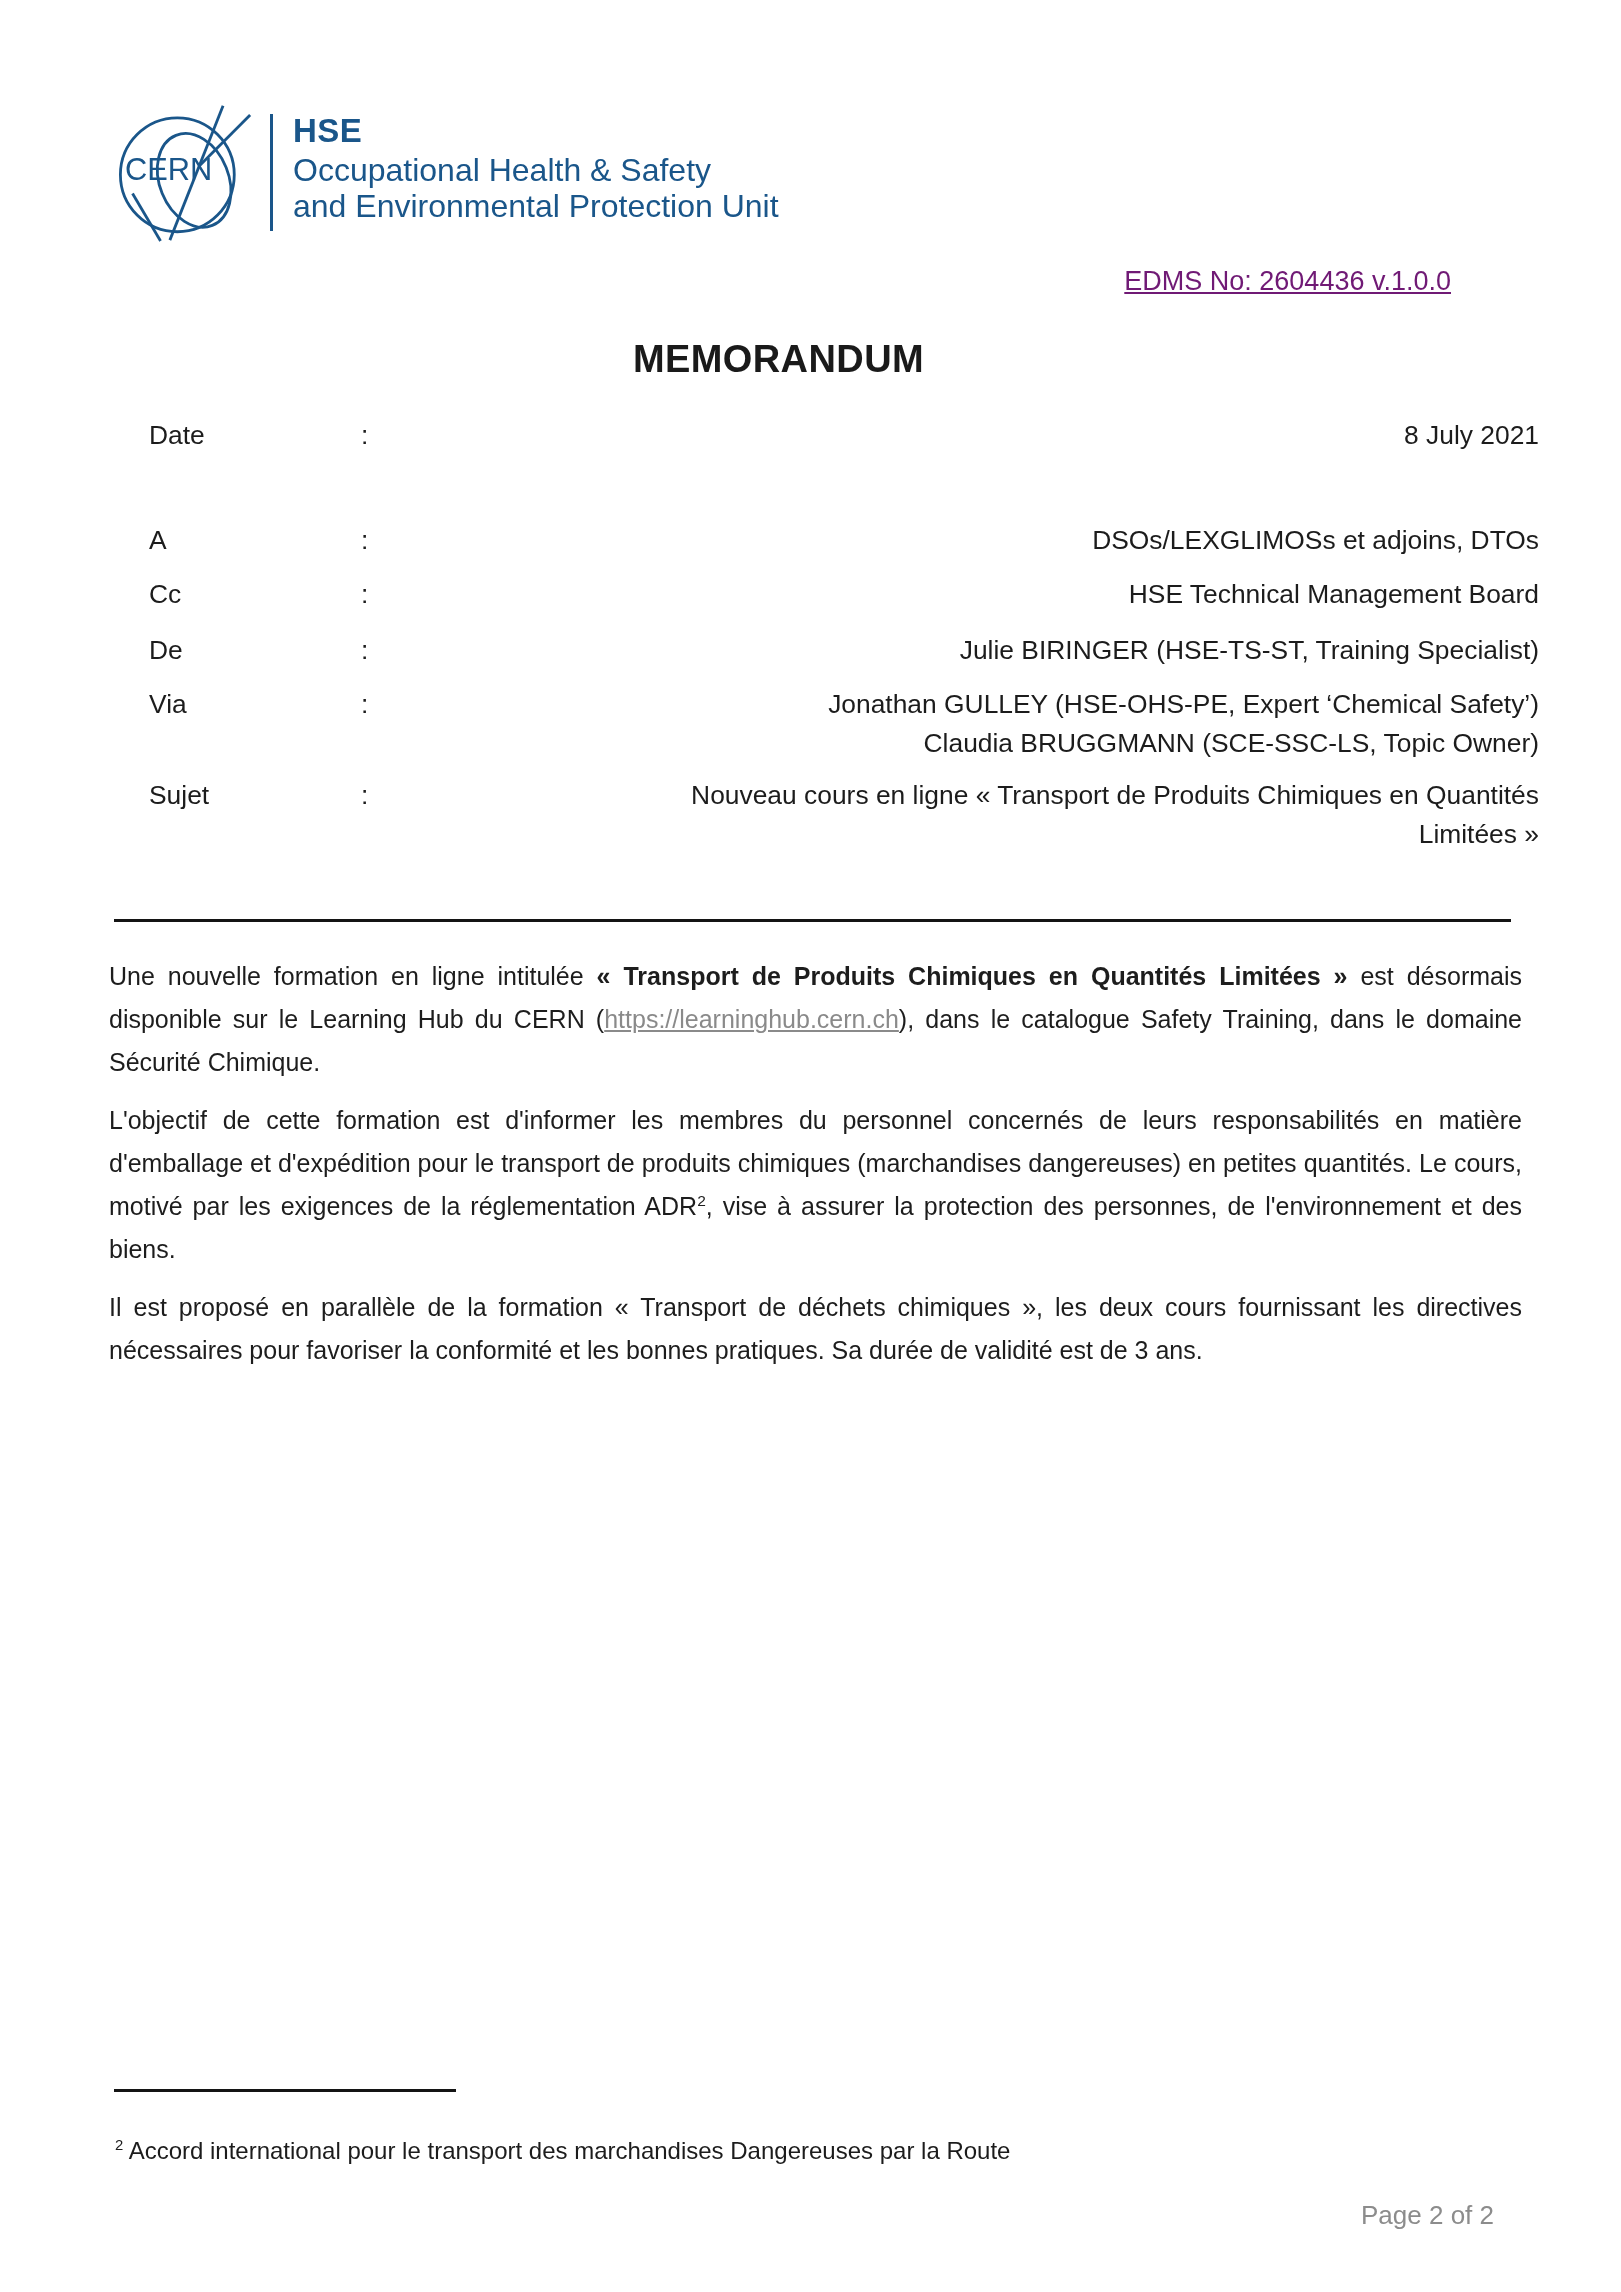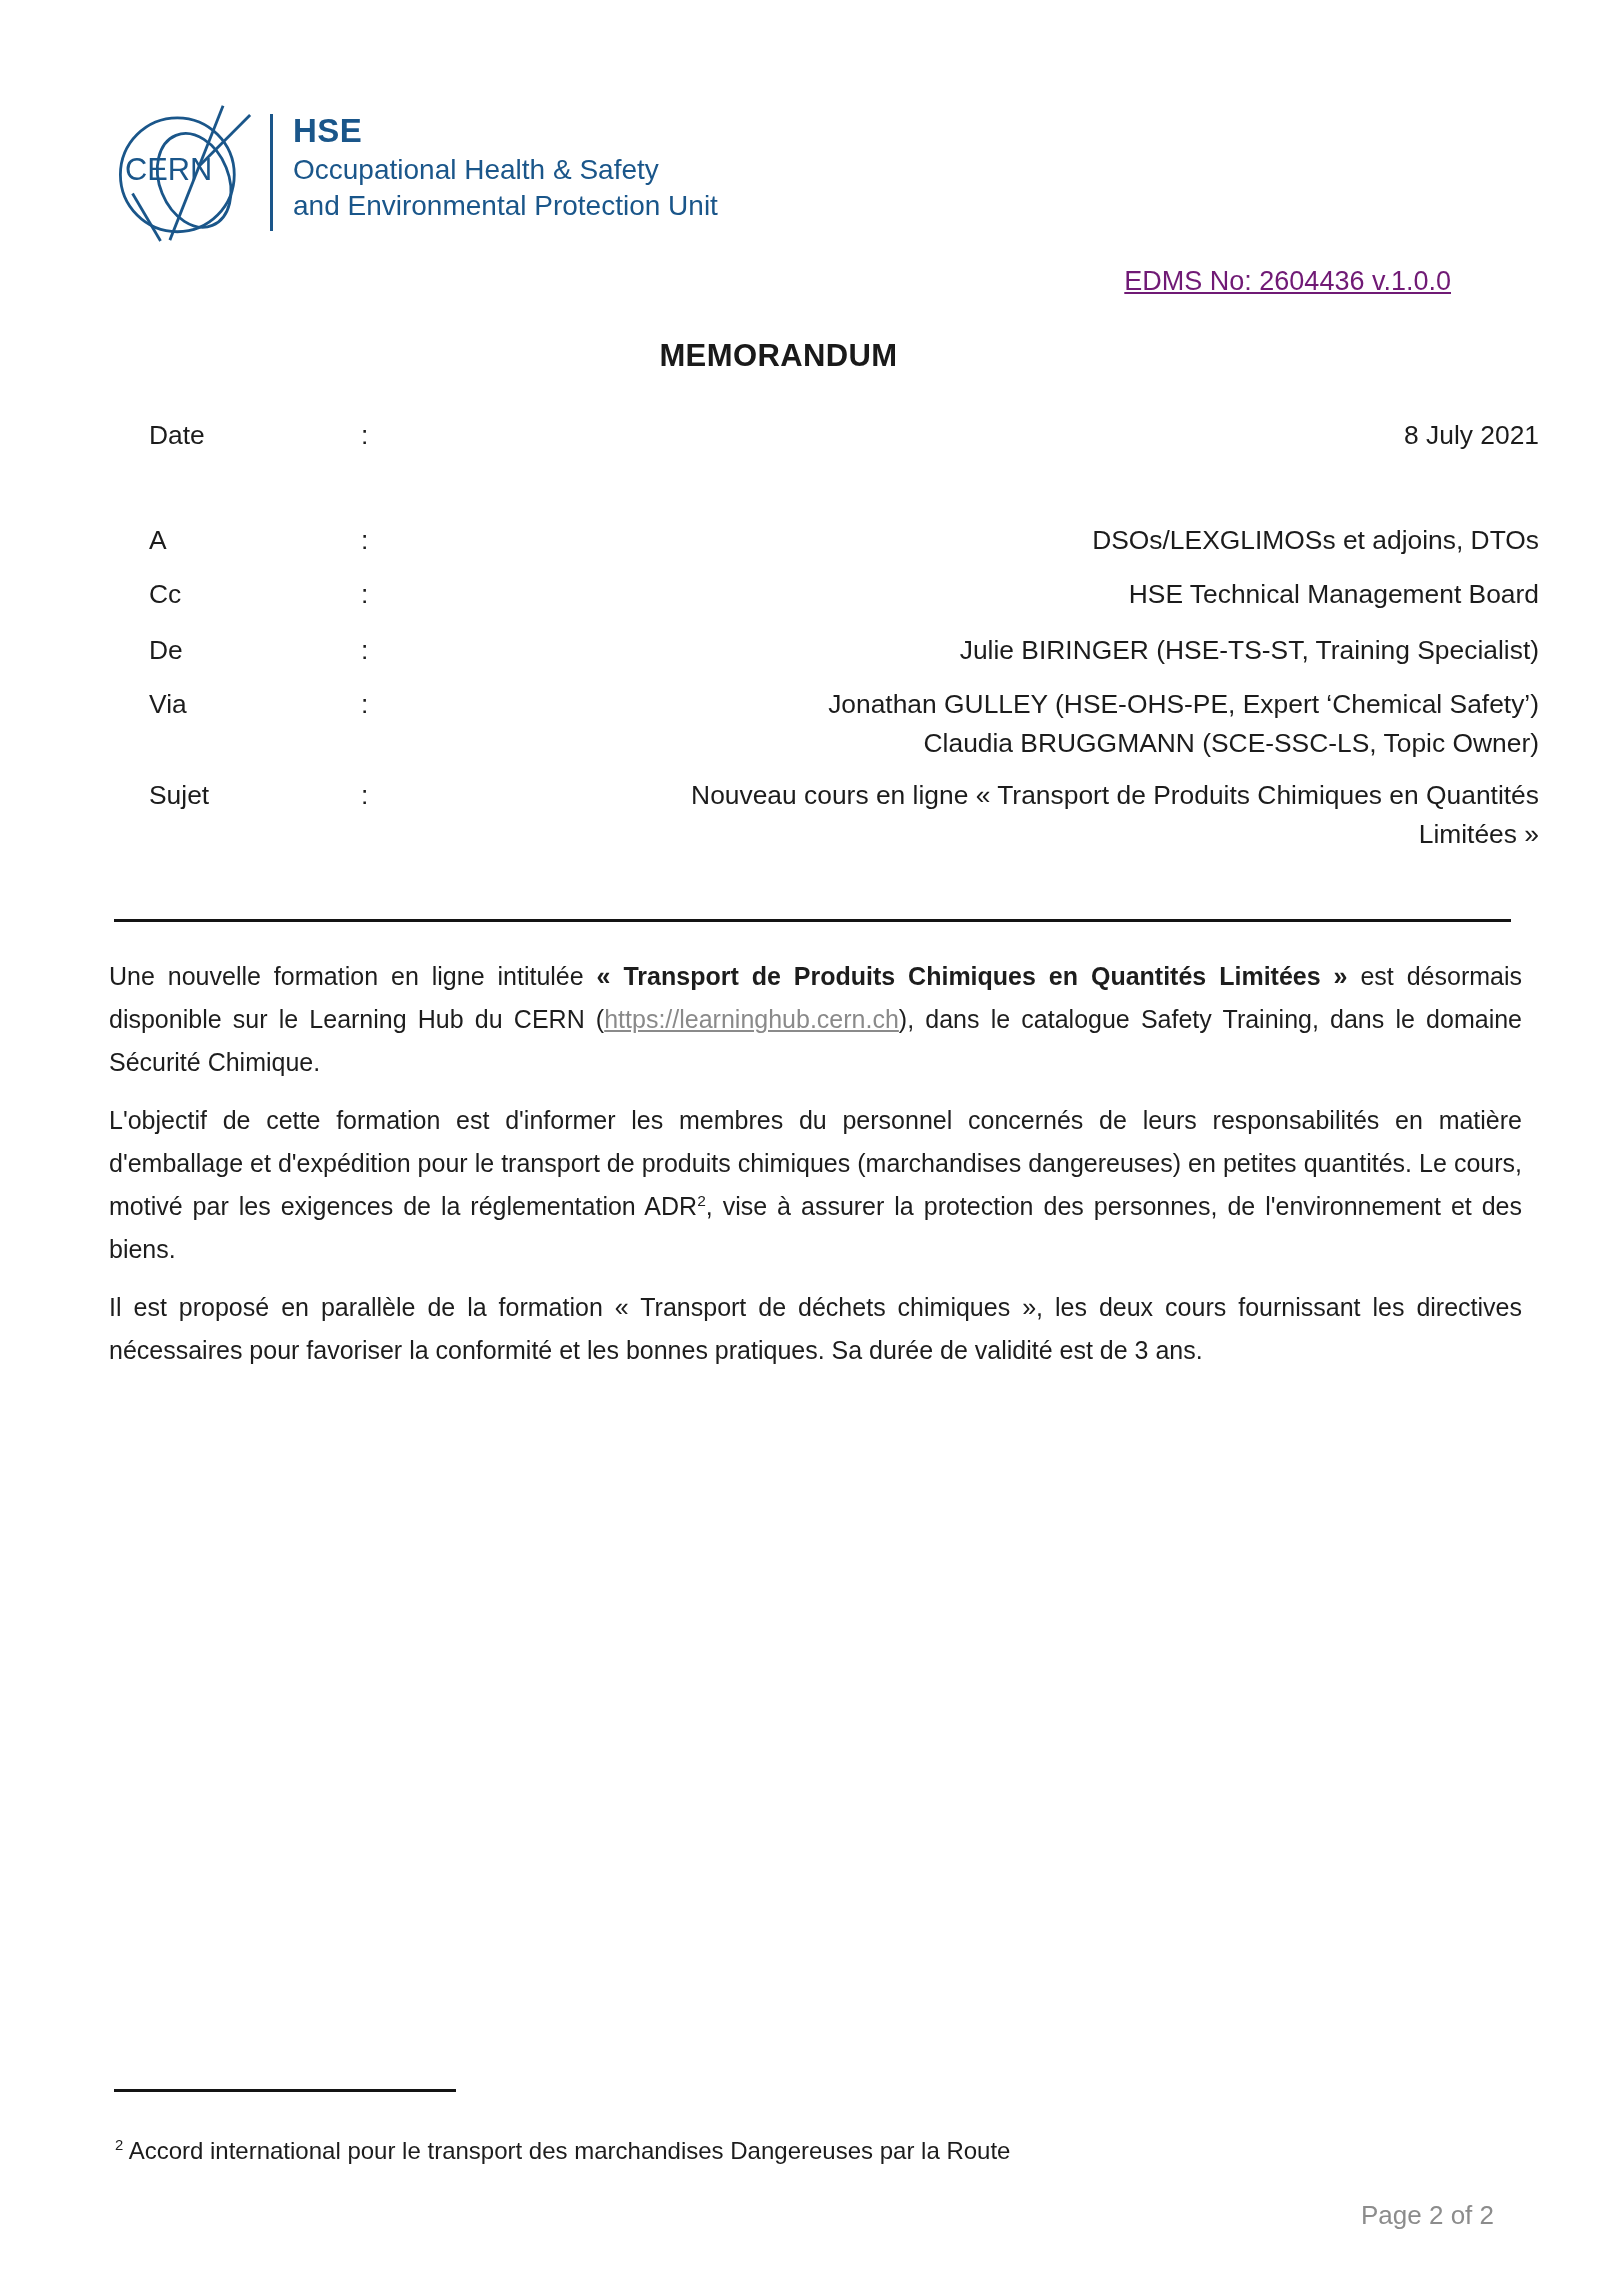--- a/index.html
+++ b/index.html
@@ -11,34 +11,34 @@
     font-family: "Liberation Sans", "DejaVu Sans", sans-serif;
     color: #1c1c1c;
     overflow: hidden;
   }
 
   
   .logo-svg { position: absolute; left: 111px; top: 102px; width: 142px; height: 140px; }
   .header-divider { position: absolute; left: 270px; top: 114px; width: 2.7px; height: 117px; background: #1a568a; }
   .org-block { position: absolute; left: 293px; top: 110px; color: #1a568a; }
   .org-abbr { font-size: 33px; font-weight: 700; line-height: 42px; letter-spacing: 0.4px; }
-  .org-line { font-size: 28px; line-height: 36px; }
+  .org-line { font-size: 32px; line-height: 36px; }
 
   
   .edms {
     position: absolute; top: 266px; right: 171px;
     font-size: 27px; color: #701a75;
     text-decoration: underline;
   }
 
   
   .memo-title {
     position: absolute; top: 338px; left: 116px; width: 1325px;
     margin: 0; text-align: center;
-    font-size: 31px; font-weight: 700; color: #1a1a1a;
+    font-size: 38px; font-weight: 700; color: #1a1a1a;
     letter-spacing: 0.4px;
   }
 
   
   .fields { position: absolute; left: 133px; top: 416px; width: 1390px; font-size: 26.4px; }
   .frow { position: absolute; left: 16px; width: 100%; display: grid; grid-template-columns: 212px 36px 1fr; line-height: 39px; }
   .row-date  { top: 0; }
   .row-a     { top: 105px; }
   .row-cc    { top: 159px; }
   .row-de    { top: 215px; }

